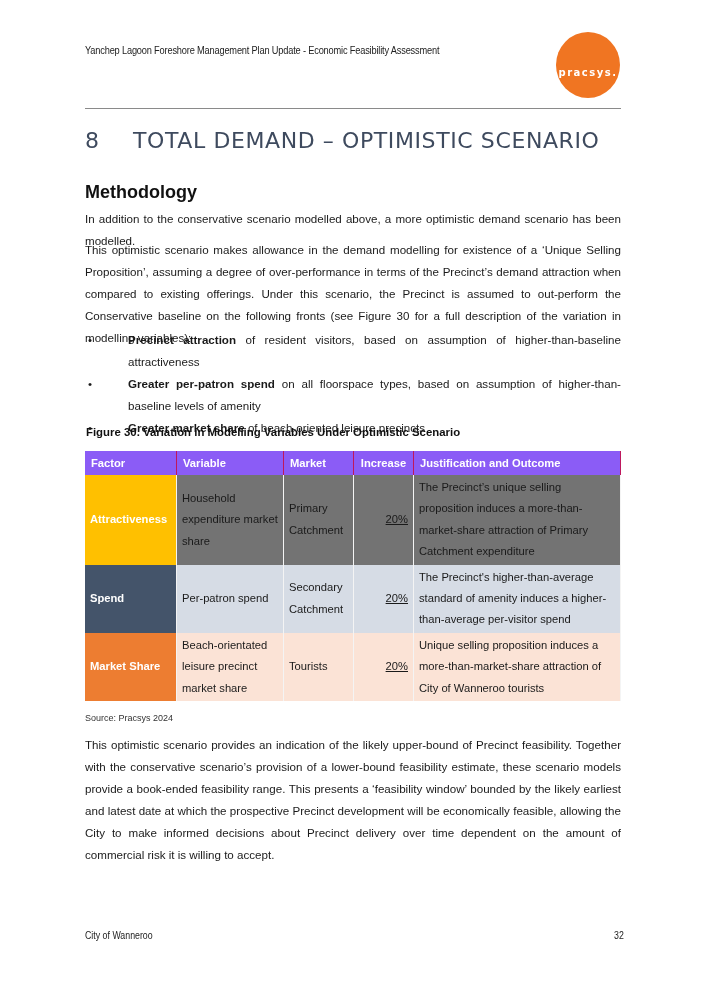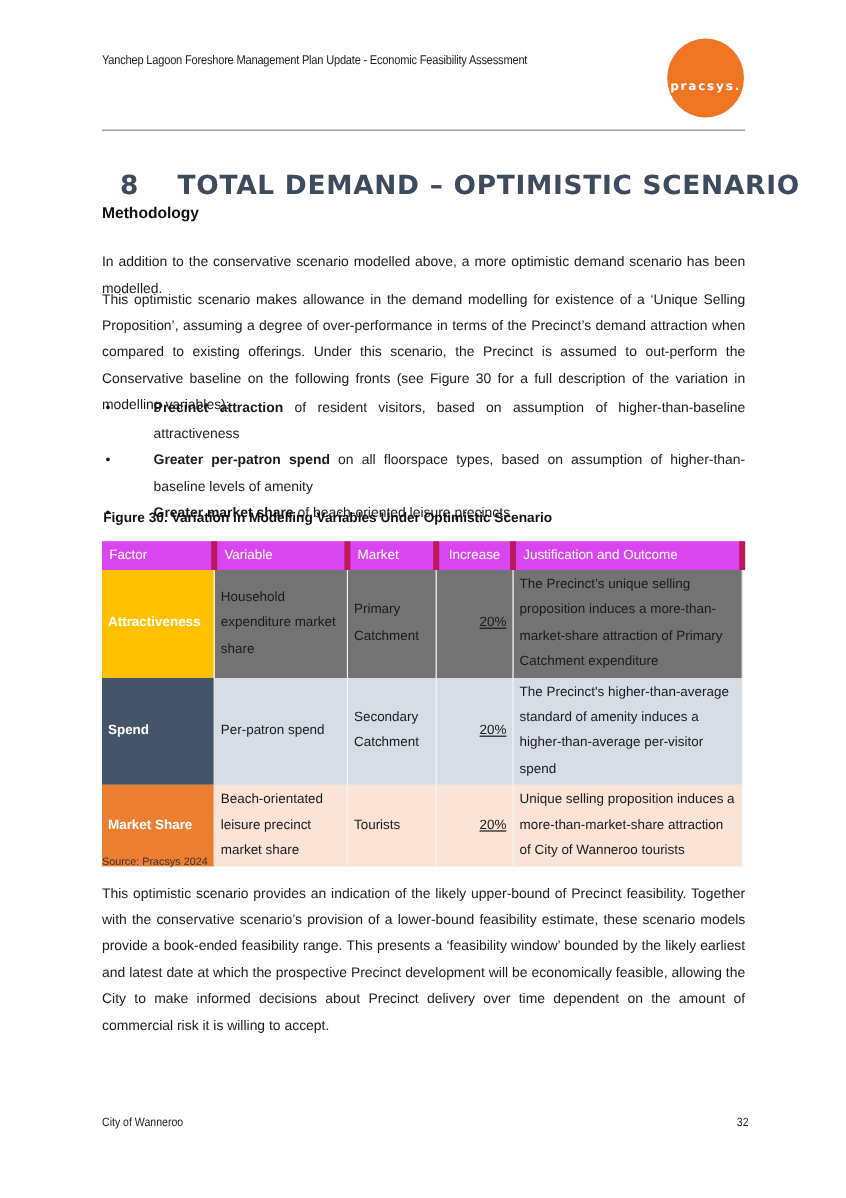--- a/index.html
+++ b/index.html
@@ -2,30 +2,30 @@
 <html><head>
 <meta charset="utf-8">
 <style>
   html, body { margin: 0; padding: 0; background: #ffffff; }
   body { width: 705px; height: 998px; position: relative; font-family: "Liberation Sans", "DejaVu Sans", sans-serif; color: #1a1a1a; overflow: hidden; }
   .header-title { position: absolute; left: 85px; top: 44px; font-size: 10.5px; color: #222; letter-spacing: -0.2px; font-family: "Liberation Sans", sans-serif; transform: scaleX(0.88); transform-origin: left; }
   .logo { position: absolute; left: 556px; top: 32px; width: 64px; height: 66px; border-radius: 50%; background: #f07522; display: flex; align-items: center; justify-content: center; color: #fff; font-weight: bold; font-size: 10px; letter-spacing: 1.5px; font-family: "DejaVu Sans", sans-serif; padding-top: 14px; box-sizing: border-box; }
   .header-rule { position: absolute; left: 85px; top: 108px; width: 536px; height: 1px; background: #8a8a8a; }
   .chapter { position: absolute; left: 85px; top: 128px; font-size: 22px; color: #3e4a5e; letter-spacing: 0.6px; font-family: "DejaVu Sans", sans-serif; font-weight: normal; }
   .chapter .num { display: inline-block; width: 48px; }
-  .section { position: absolute; left: 85px; top: 170px; font-size: 13px; font-weight: bold; color: #111; }
+  .section { position: absolute; left: 85px; top: 182px; font-size: 18px; font-weight: bold; color: #111; }
   .para { position: absolute; left: 85px; width: 536px; font-size: 11.6px; line-height: 22px; text-align: justify; color: #1a1a1a; }
   .p1 { top: 208px; }
   .p2 { top: 239px; }
   .bullets { position: absolute; left: 85px; top: 329px; width: 536px; font-size: 11.6px; line-height: 22px; margin: 0; padding: 0; list-style: none; }
   .bullets li { position: relative; padding-left: 43px; text-align: justify; }
   .bullets li .dot { position: absolute; left: 3px; top: 0; }
   .fig-caption { position: absolute; left: 86px; top: 426px; font-size: 11.4px; font-weight: bold; color: #111; }
   table.vars { position: absolute; left: 85px; top: 451px; width: 536px; border-collapse: collapse; font-size: 11.2px; }
-  table.vars th { background: #d946ef; color: #fff; font-weight: normal; text-align: left; padding: 4px 6px; height: 16px; border-right: 5px solid #be185d; }
+  table.vars th { background: #8b5cf6; color: #fff; font-weight: bold; text-align: left; padding: 4px 6px; height: 16px; border-right: 1px solid #be185d; }
   table.vars th.inc { text-align: center; }
   table.vars td { padding: 2px 5px; line-height: 21.4px; vertical-align: middle; border-right: 1px solid #f4f4f4; }
   table.vars td.factor { color: #fff; font-weight: bold; width: 79px; }
   table.vars td.inc { text-align: right; text-decoration: underline; }
   .r-attr td { background: #737373; }
   .r-attr td.factor { background: #ffc000; color: #111; }
   .r-spend td { background: #d6dce5; }
   .r-spend td.factor { background: #44546a; }
   .r-mkt td { background: #fbe3d6; }
   .r-mkt td.factor { background: #ed7d31; }
@@ -39,21 +39,21 @@
 </style>
 </head>
 <body>
 
 <div class="header-title">Yanchep Lagoon Foreshore Management Plan Update - Economic Feasibility Assessment</div>
 <div class="logo">
   <span>pracsys.</span>
 </div>
 <div class="header-rule"></div>
 
-<h1 class="chapter" style="margin:15px;font-weight:bold;">
+<h1 class="chapter" style="margin:0;">
   <span class="num">8</span><span>TOTAL DEMAND – OPTIMISTIC SCENARIO</span>
 </h1>
 
 <h2 class="section" style="margin:0;">Methodology</h2>
 
 <p class="para p1" style="margin:0;">In addition to the conservative scenario modelled above, a more optimistic demand scenario has been modelled.</p>
 <p class="para p2" style="margin:0;">This optimistic scenario makes allowance in the demand modelling for existence of a ‘Unique Selling Proposition’, assuming a degree of over-performance in terms of the Precinct’s demand attraction when compared to existing offerings. Under this scenario, the Precinct is assumed to out-perform the Conservative baseline on the following fronts (see Figure 30 for a full description of the variation in modelling variables):</p>
 
 <ul class="bullets">
   <li><span class="dot">•</span><b>Precinct attraction</b><span> of resident visitors, based on assumption of higher-than-baseline attractiveness</span></li>

